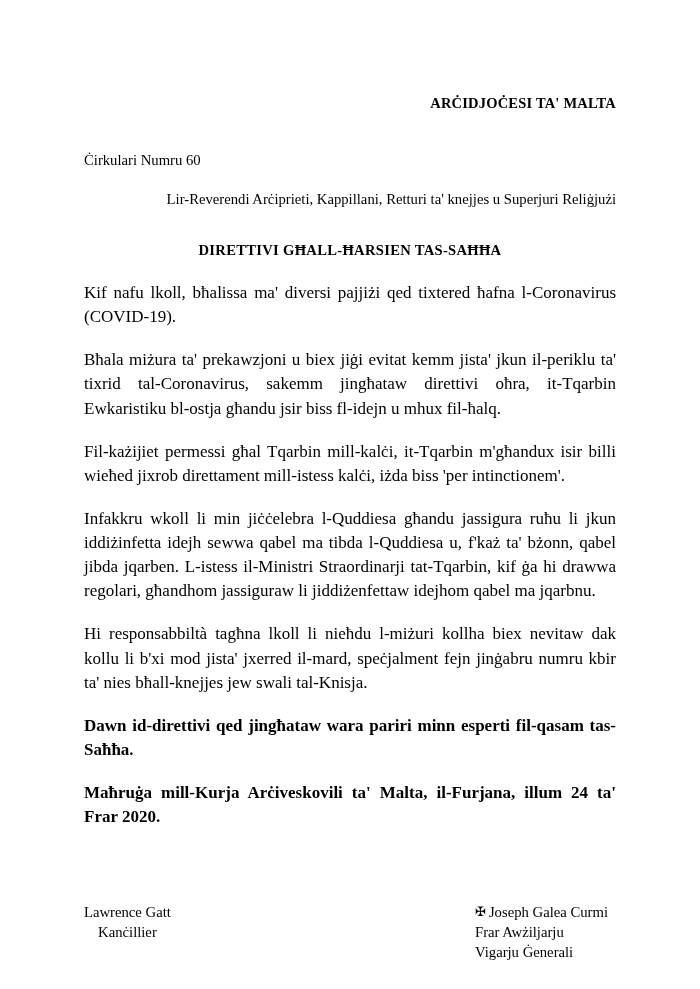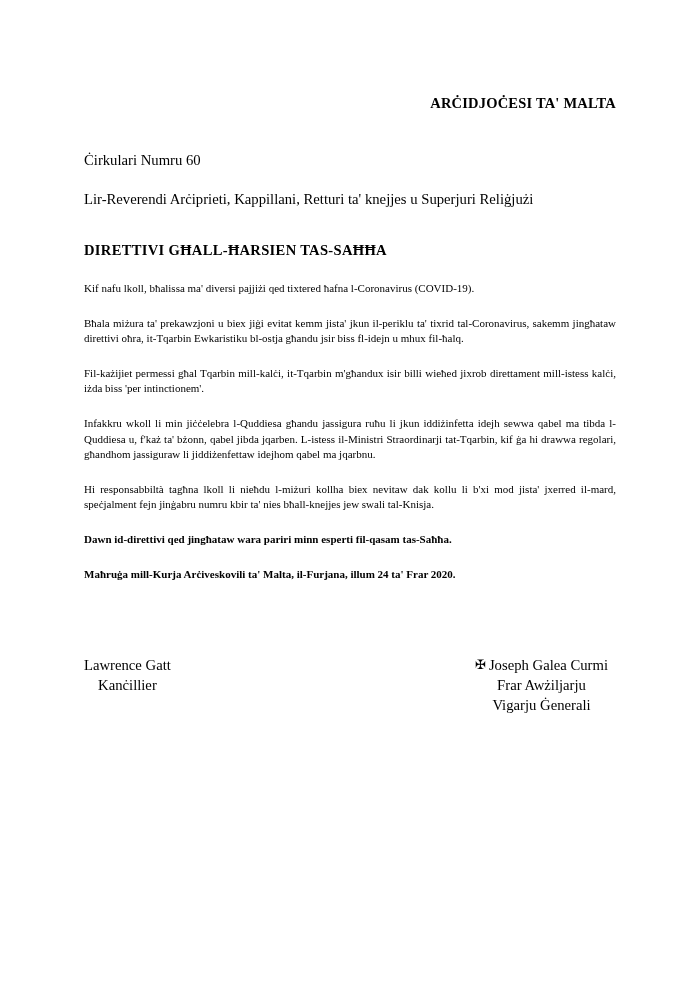--- a/index.html
+++ b/index.html
@@ -31,30 +31,31 @@
   }
   .line {
     font-size: 14.7px;
     margin: 16px 0 6px 0;
   }
   .circular-no {
     margin-bottom: 22px;
   }
   .addressee {
     margin-bottom: 34px;
+    text-align: right;
   }
   .doc-title {
-    text-align: left;
+    text-align: center;
     font-weight: bold;
     font-size: 14.6px;
     letter-spacing: 0.3px;
     margin: 0 0 22px 0;
   }
   p.body-par {
-    font-size: 11px;
+    font-size: 17px;
     line-height: 1.42;
     text-align: justify;
     margin: 0 0 19px 0;
     hyphens: none;
   }
   p.body-par:last-of-type {
     margin-bottom: 0;
   }
   .par-single {
     text-align: left;
@@ -67,21 +68,21 @@
     align-items: flex-start;
   }
   .sig-left {
     font-size: 14.7px;
     line-height: 1.35;
     text-align: center;
   }
   .sig-right {
     font-size: 14.7px;
     line-height: 1.35;
-    text-align: center;
+    text-align: left;
     padding-right: 8px;
   }
   .cross {
     font-size: 13px;
     vertical-align: 1px;
     margin-right: 3px;
   }
   .sig-name {
     white-space: nowrap;
   }

